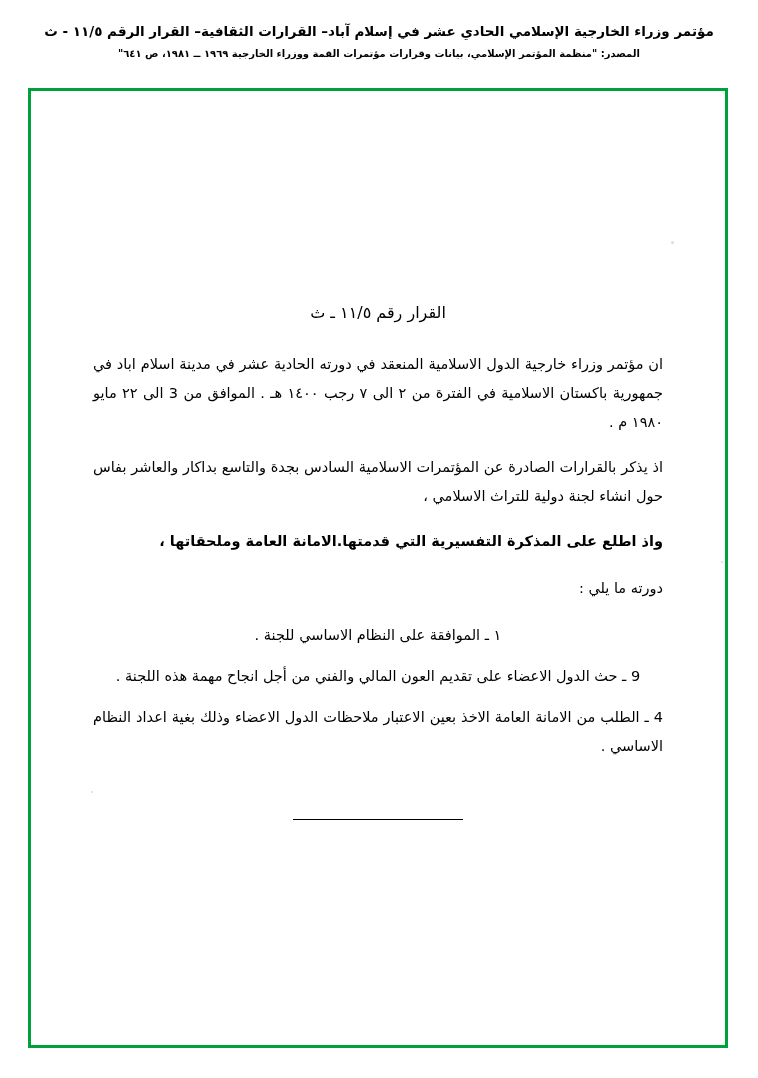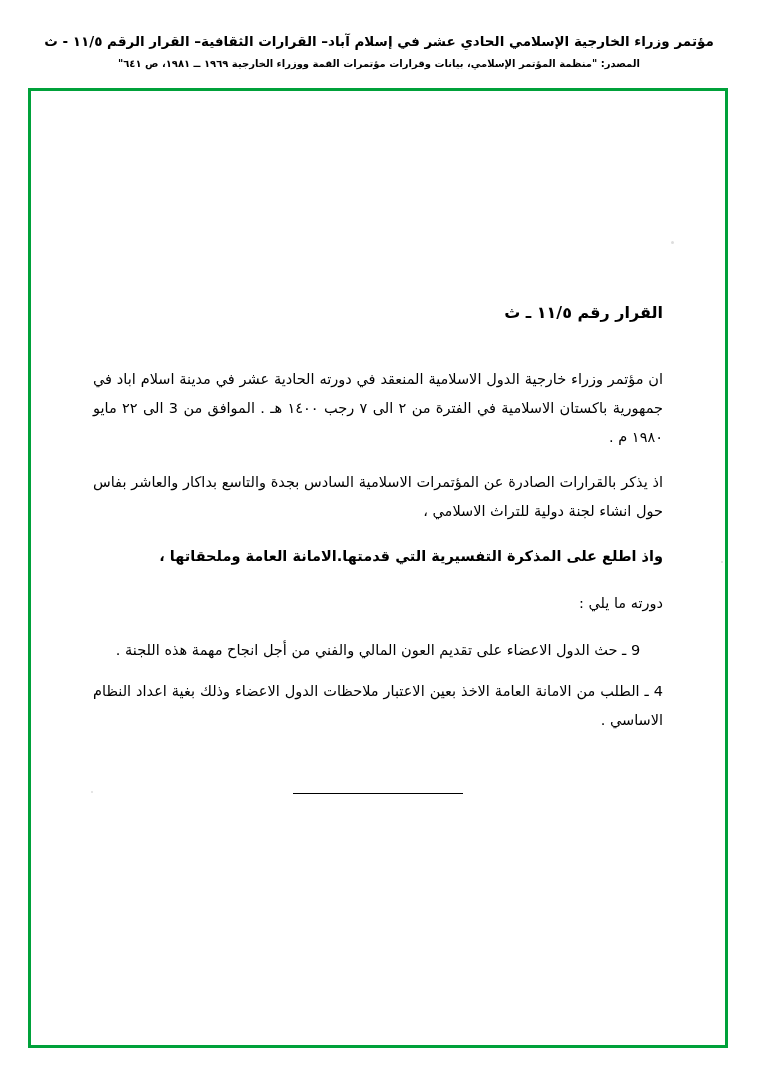--- a/index.html
+++ b/index.html
@@ -18,21 +18,21 @@
 
   .page {
     width: 758px;
     height: 1078px;
     position: relative;
     box-sizing: border-box;
   }
 
   
   .header {
-    padding-top: 32px;
+    padding-top: 22px;
     text-align: center;
   }
   .header-title {
     font-size: 13.5px;
     font-weight: bold;
     letter-spacing: 0px;
     line-height: 1.35;
     direction: rtl;
     padding: 0 40px;
   }
@@ -67,25 +67,25 @@
     position: absolute;
     left: 0;
     right: 0;
     top: 210px;
     padding: 0 62px;
     direction: rtl;
     text-align: justify;
   }
 
   .res-number {
+    text-align: center;
     font-size: 16px;
     line-height: 1.5;
-    margin-bottom: 40px;
+    margin-bottom: 25px;
     letter-spacing: 0.5px;
-    font-weight: bold;
   }
   .res-title {
     text-align: center;
     font-size: 16.5px;
     font-weight: bold;
     margin-bottom: 34px;
     letter-spacing: 0.5px;
   }
 
   .para {
@@ -160,20 +160,21 @@
 
         <p class="para">ان مؤتمر وزراء خارجية الدول الاسلامية المنعقد في دورته الحادية عشر في مدينة اسلام اباد في جمهورية باكستان الاسلامية في الفترة من ٢ الى ٧ رجب ١٤٠٠ هـ .  الموافق من 3 الى ٢٢ مايو ١٩٨٠ م .</p>
 
         <p class="para">اذ يذكر بالقرارات الصادرة عن المؤتمرات الاسلامية السادس بجدة والتاسع بداكار والعاشر بفاس حول انشاء لجنة دولية للتراث الاسلامي ،</p>
 
         <p class="para short">واذ اطلع على المذكرة التفسيرية التي قدمتها.الامانة العامة وملحقاتها ،</p>
 
         <p class="para-decides">دورته ما يلي :</p>
 
         <ul class="items">
+          <li class="item c1">١ ـ الموافقة على النظام الاساسي للجنة .</li>
           <li class="item c2">9 ـ حث الدول الاعضاء على تقديم العون المالي والفني من أجل انجاح مهمة هذه اللجنة .</li>
           <li class="item">4 ـ الطلب من الامانة العامة الاخذ بعين الاعتبار ملاحظات الدول الاعضاء وذلك بغية اعداد النظام الاساسي .</li>
         </ul>
 
         <div class="rule-wrap">
           <span class="rule"></span>
         </div>
 
       </div>
 

